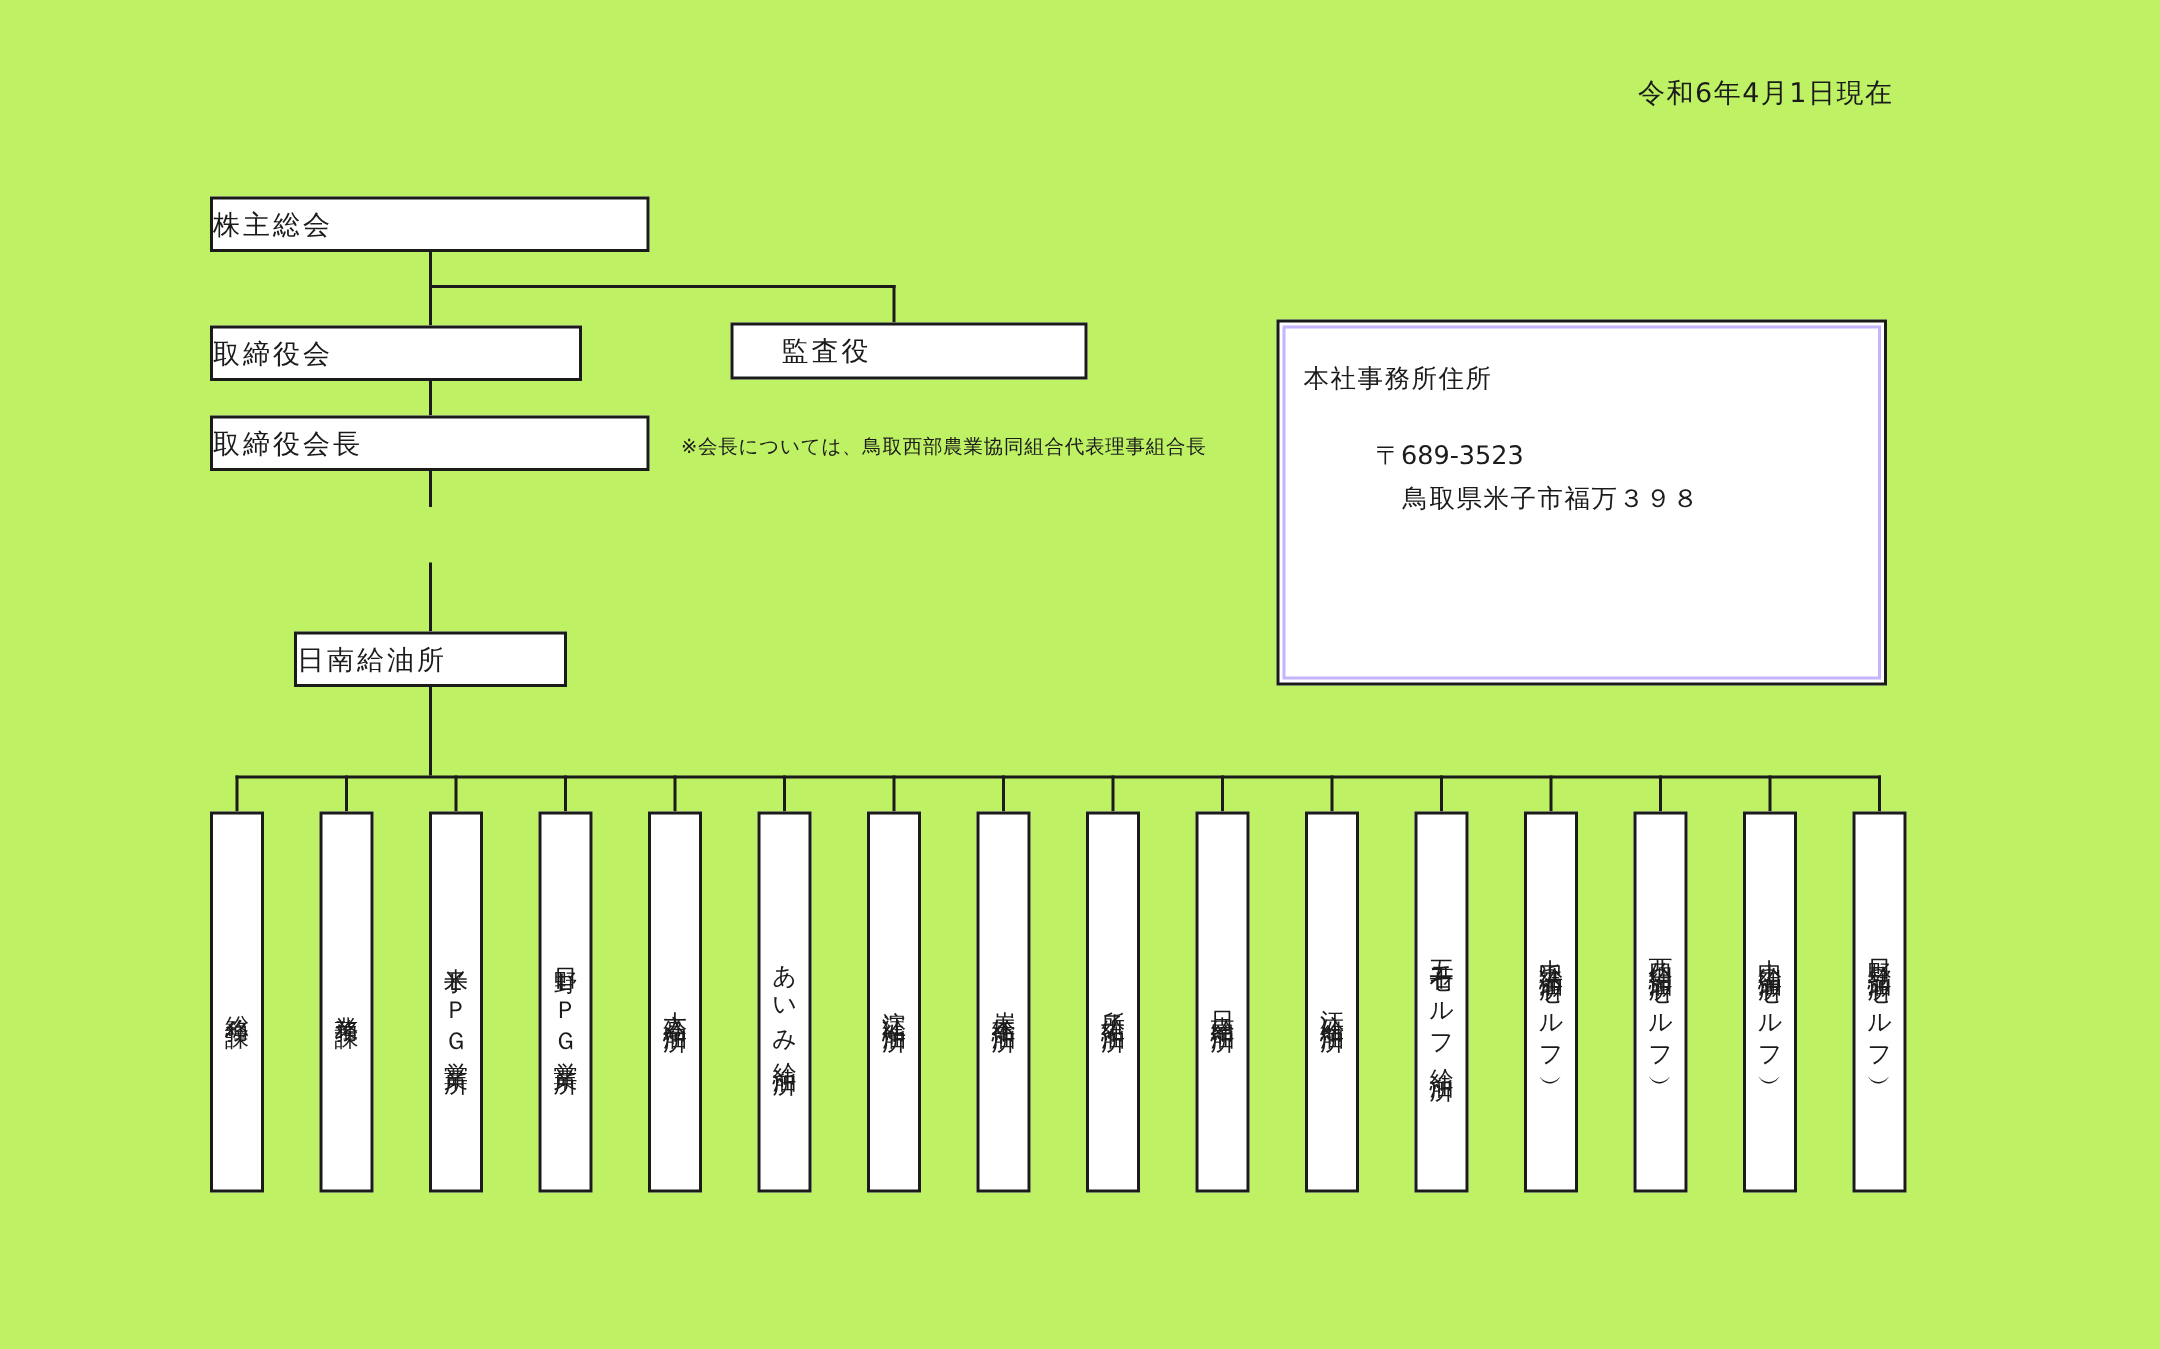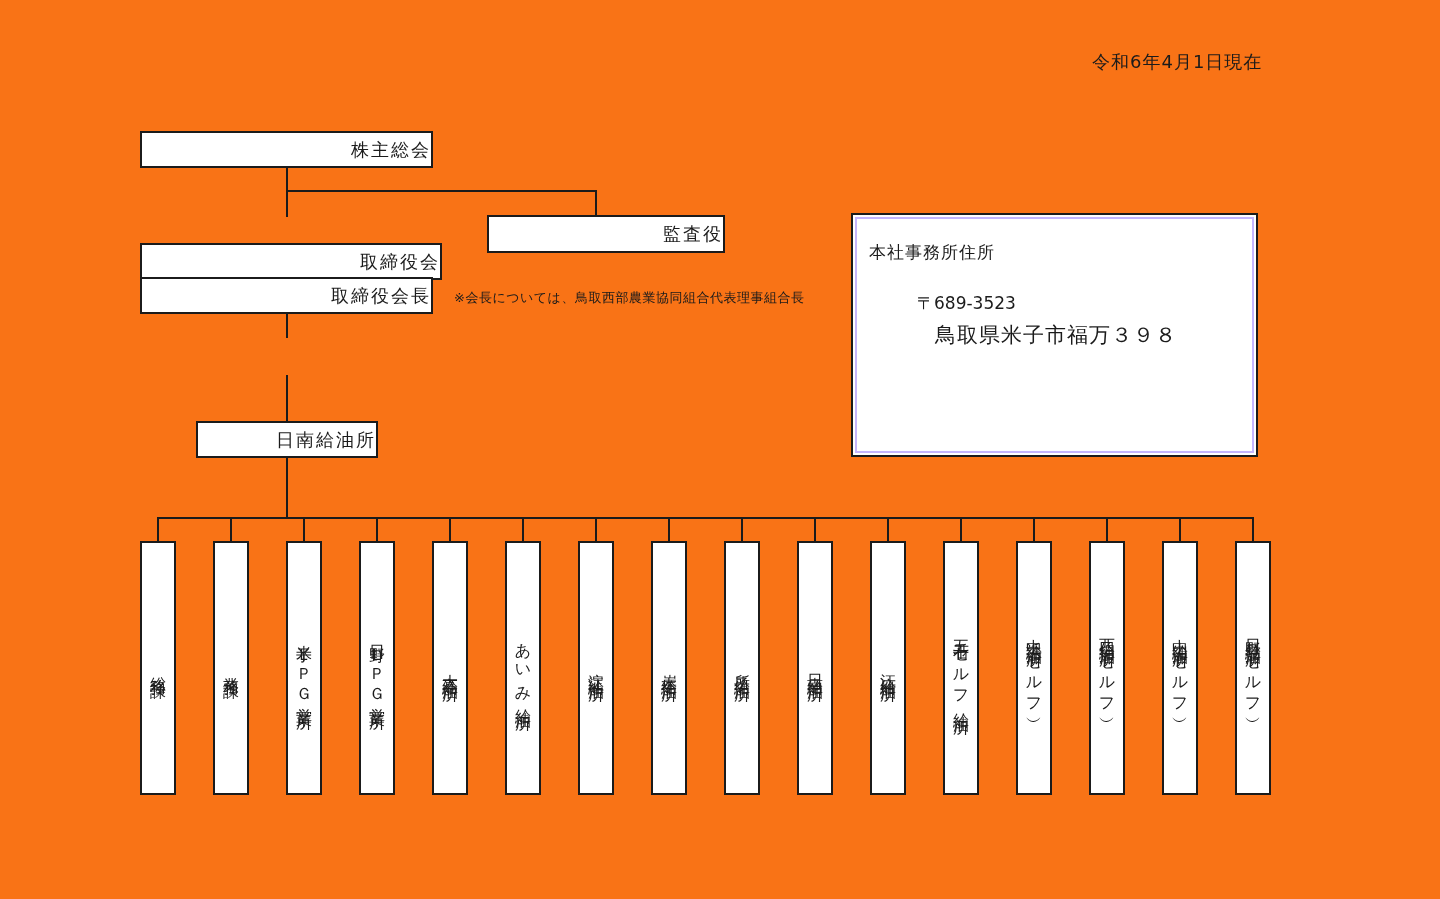--- a/index.html
+++ b/index.html
@@ -6,31 +6,31 @@
     margin: 0;
     padding: 0;
     background: #ffffff;
     font-family: "DejaVu Sans", "Liberation Sans", sans-serif;
     color: #1b1b1b;
   }
   #stage {
     position: relative;
     width: 1440px;
     height: 899px;
-    background: #f97316;
+    background: #bef264;
     overflow: hidden;
   }
   .hbox {
     position: absolute;
     box-sizing: border-box;
     border: 2px solid #1b1b1b;
     background: #ffffff;
     display: flex;
     align-items: center;
-    justify-content: flex-end;
+    justify-content: flex-start;
     font-size: 18px;
     letter-spacing: 2px;
     z-index: 2;
   }
   .line {
     position: absolute;
     background: #1b1b1b;
     z-index: 1;
   }
   .vbranch {
@@ -97,42 +97,42 @@
   .office-postal {
     position: absolute;
     left: 60px;
     top: 73px;
     font-size: 17px;
   }
   .office-address {
     position: absolute;
     left: 78px;
     top: 102px;
-    font-size: 21px;
+    font-size: 17px;
     letter-spacing: 1px;
   }
   .office-tel {
     position: absolute;
     left: 40px;
     top: 162px;
     font-size: 16px;
     white-space: pre;
   }
 </style>
 </head>
 <body>
 
 <div id="stage">
 
   <div class="date-label">令和6年4月1日現在</div>
 
   <div class="hbox" style="left:140px; top:131px; width:293px; height:37px;">
     <span>株主総会</span>
   </div>
-  <div class="hbox" style="left:140px; top:217px; width:302px; height:37px;margin-top:26px;">
+  <div class="hbox" style="left:140px; top:217px; width:248px; height:37px;">
     <span>取締役会</span>
   </div>
   <div class="hbox" style="left:487px; top:215px; width:238px; height:38px;padding-left:32px;">
     <span>監査役</span>
   </div>
   <div class="hbox" style="left:140px; top:277px; width:293px; height:37px;">
     <span>取締役会長</span>
   </div>
   <div class="note-label">※会長については、鳥取西部農業協同組合代表理事組合長</div>
   <div class="hbox" style="left:196px; top:421px; width:182px; height:37px;">

